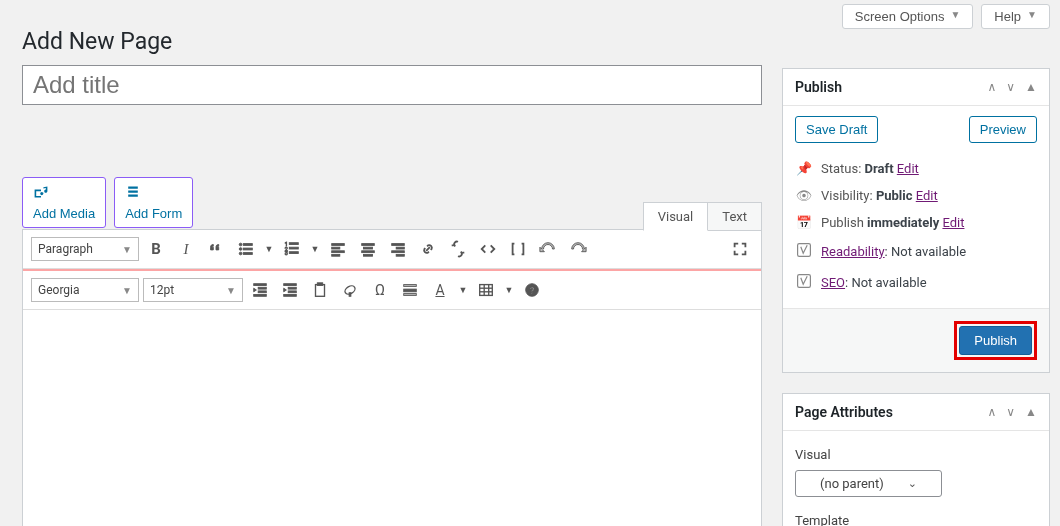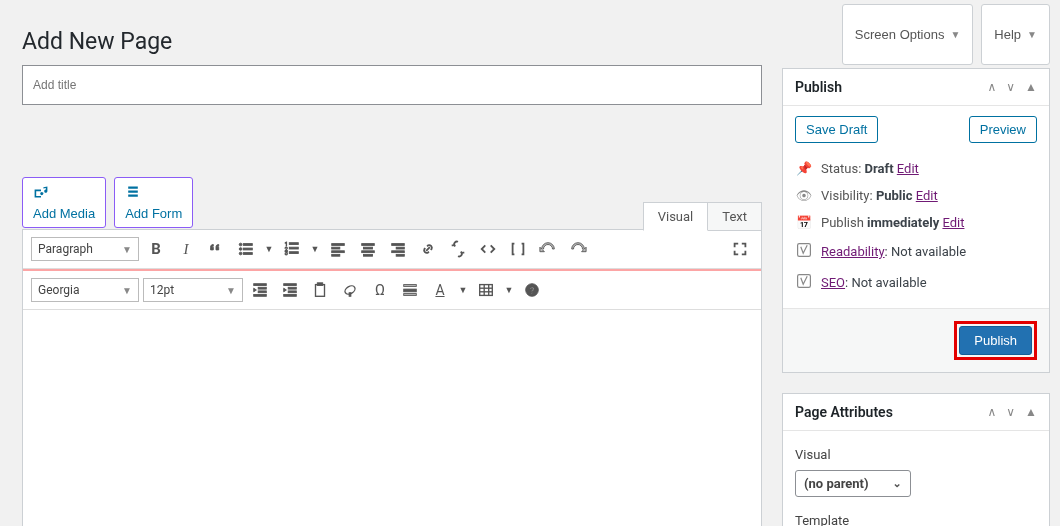--- a/index.html
+++ b/index.html
@@ -16,44 +16,44 @@
   .top-bar {
     position: absolute;
     top: 0; right: 10px;
     display: flex; gap: 8px;
     padding: 4px 0 0 0;
   }
   .top-btn {
     background: #fff;
     border: 1px solid #ccd0d4;
     border-radius: 3px;
-    padding: 22px 12px;
+    padding: 4px 12px;
     font-size: 13px;
     color: #555;
-    display: flex; align-items: center; gap: 6px;
+    display: flex; align-items: flex-start; gap: 6px;
     cursor: pointer;
   }
   .top-btn .tri { font-size: 10px; color: #888; }
   .page-title {
     font-size: 23px;
     font-weight: 400;
     color: #23282d;
     padding: 28px 0 10px 22px;
   }
   .layout {
     display: flex;
     align-items: flex-start;
     gap: 20px;
     padding: 0 10px 0 22px;
   }
   .main-col { flex: 1; }
   .side-col { width: 268px; margin-top: 3px; }
   .title-input {
     width: 100%;
-    font-size: 12px;
+    font-size: 24px;
     padding: 6px 10px;
     border: 1px solid #8c8f94;
     background: #fff;
     color: #a21caf;
     outline: none;
     height: 40px;
   }
   .media-row { display: flex; gap: 8px; margin: 16px 0 0 0; }
   .media-btn {
     background: #fff;
@@ -164,28 +164,27 @@
     color: #fff;
     font-size: 13px;
     padding: 6px 14px;
     border-radius: 3px;
     cursor: pointer;
   }
   .attr-label { font-size: 13px; color: #444; margin: 6px 0 8px 0; }
   .attr-select {
     border: 1px solid #8c8f94;
     border-radius: 3px;
-    padding: 5px 8px;
+    padding: 5px 24px;
     font-size: 13px;
     background: #fff;
     color: #444;
     display: flex; align-items: center; gap: 24px;
     cursor: pointer;
     width: fit-content;
-    font-weight: bold;
   }
   .attr-select .chev { font-size: 11px; color: #555; }
 </style>
 </head>
 <body>
 
 <div class="top-bar">
   <button class="top-btn">
     <span>Screen Options</span>
     <span class="tri">▼</span>

